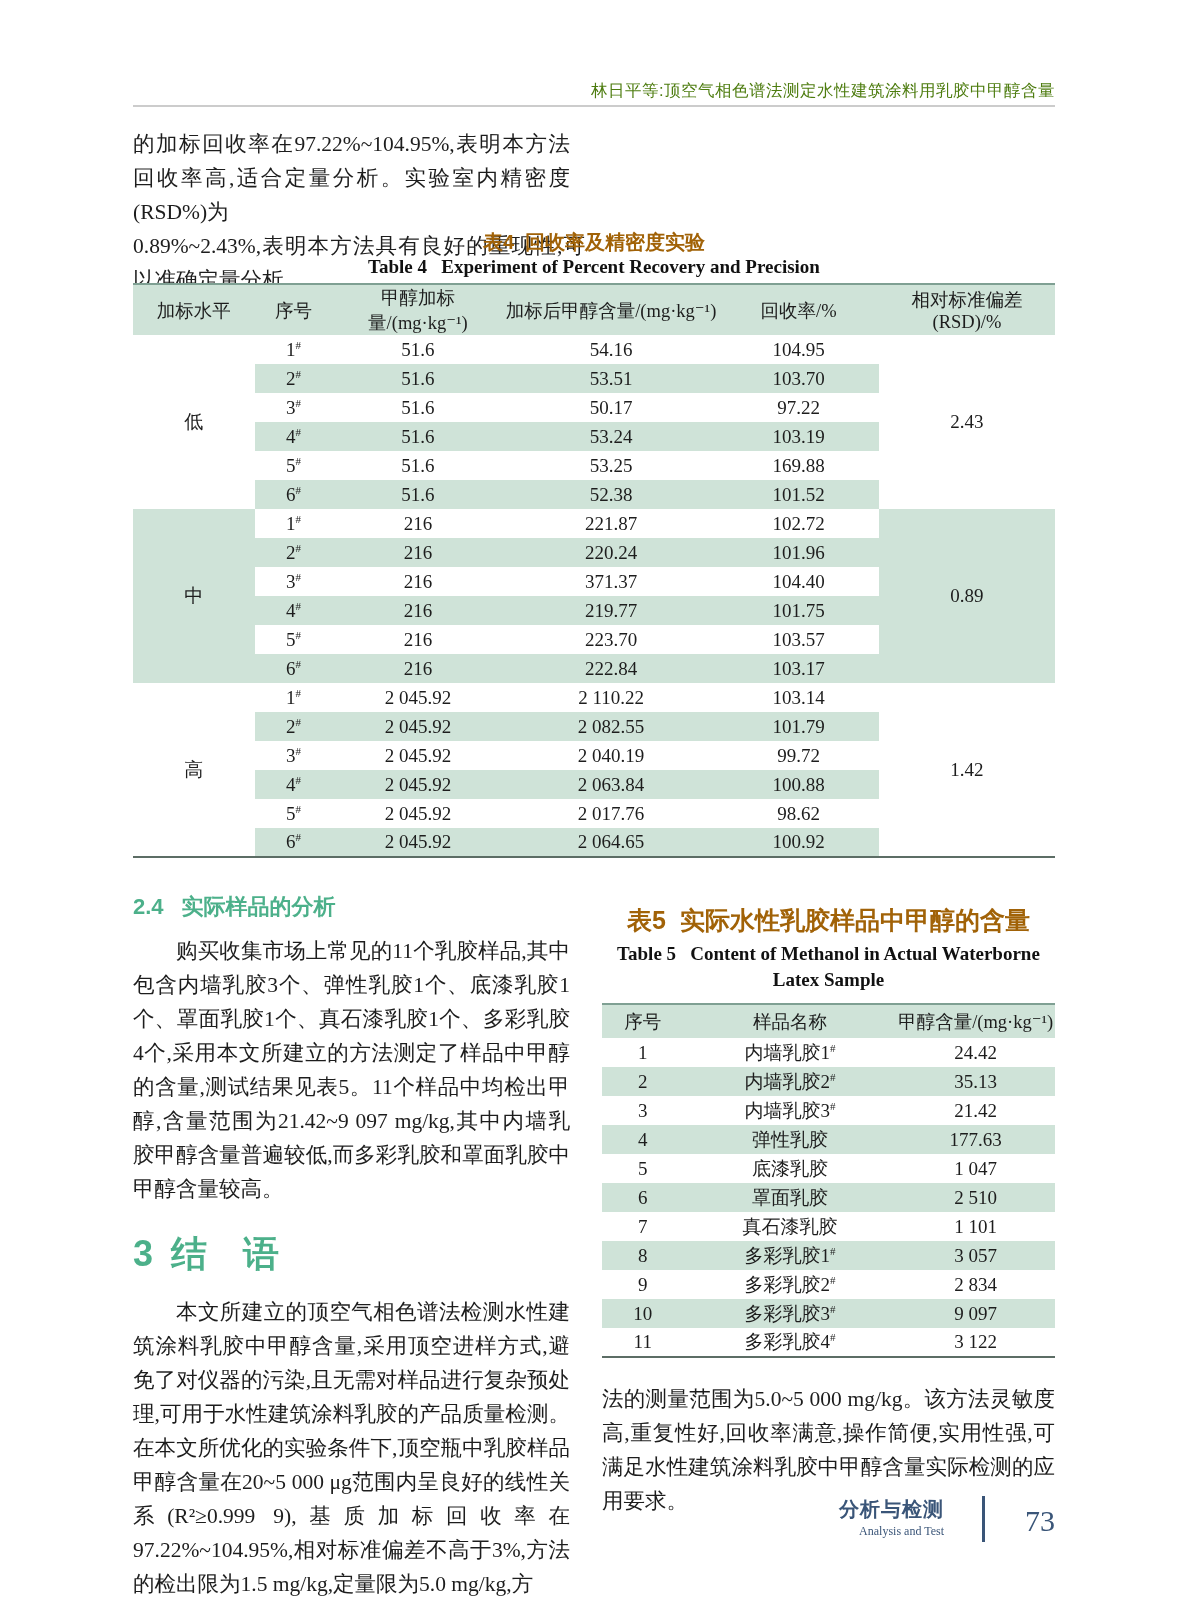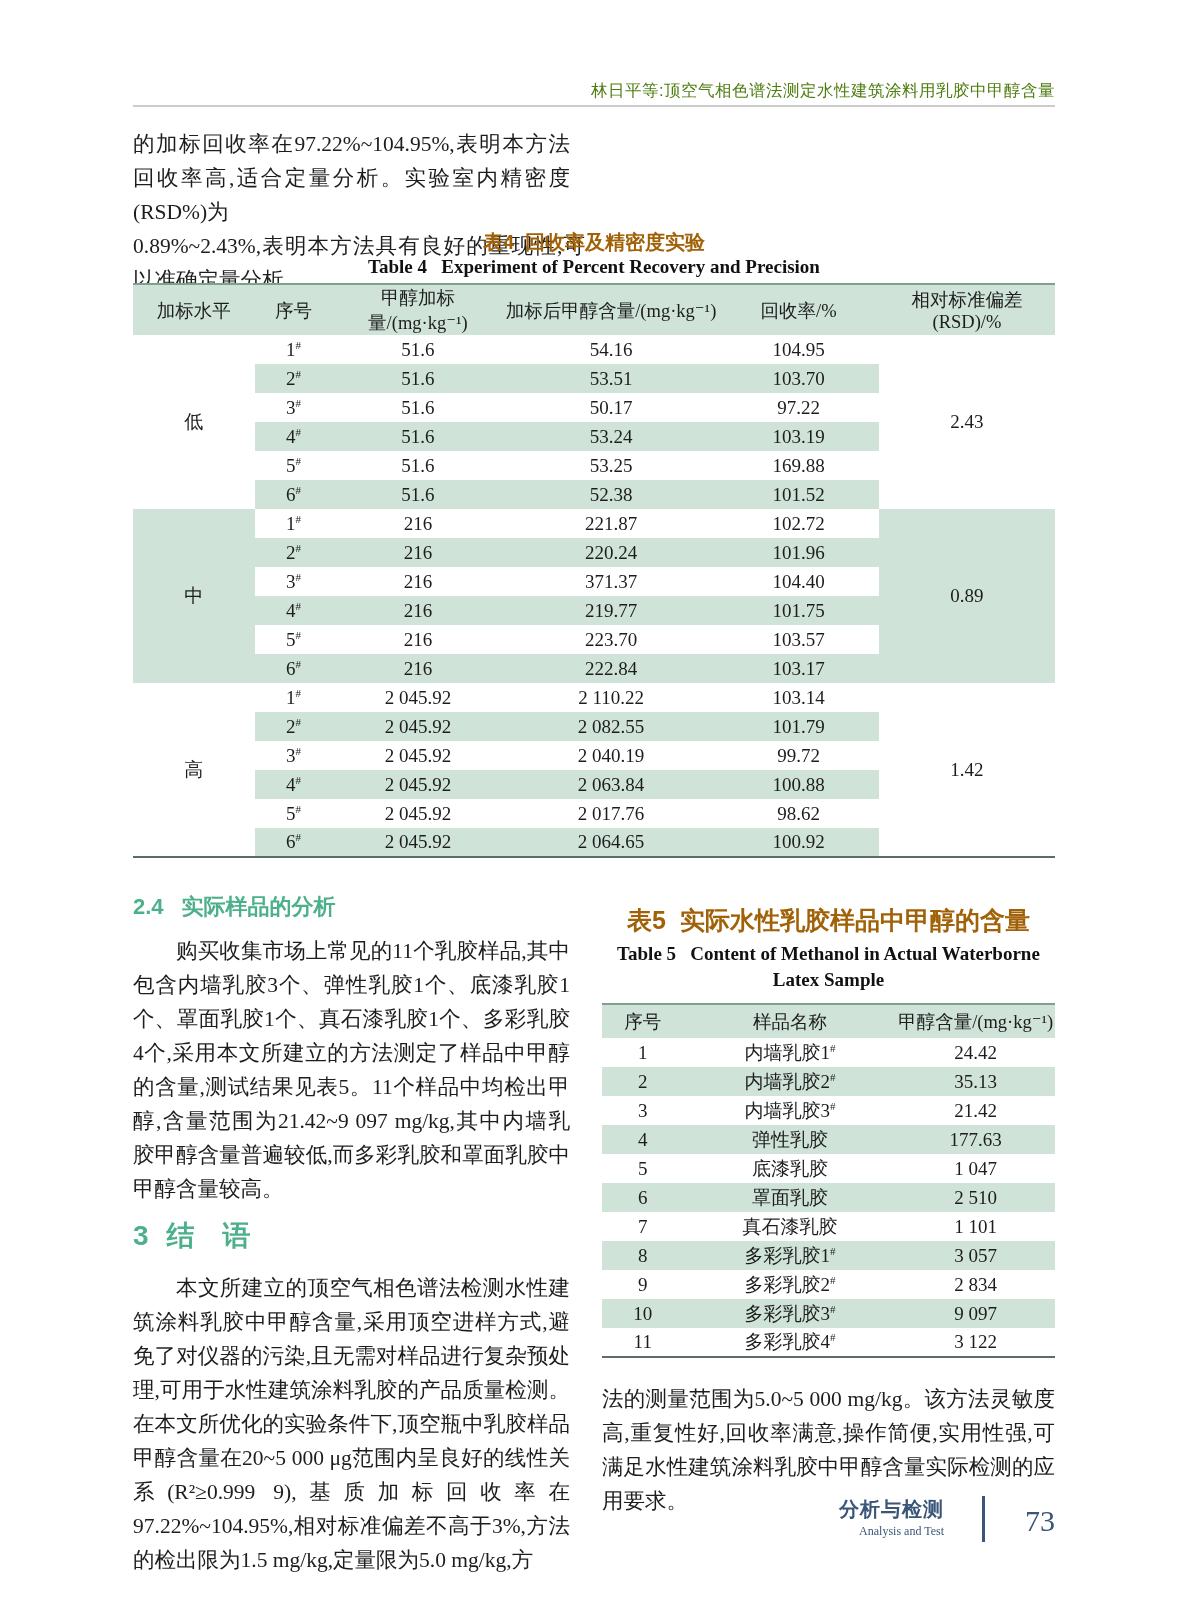--- a/index.html
+++ b/index.html
@@ -36,21 +36,21 @@
   td.stripe { background:#cfe3d8; }
   td.block-shaded { background:#cfe3d8; }
   sup { font-size:11px; line-height:0; }
 
   
   .lower { position:absolute; top:880px; left:133px; width:922px; display:flex; justify-content:space-between; }
   .lower .col-l { width:437px; }
   .lower .col-r { width:453px; }
   .sec-head { font-family:"Liberation Sans","DejaVu Sans",sans-serif; font-weight:bold; color:#4cb08a; }
   .sec-head.small { font-size:22px; margin:12px 0 12px 0; }
-  .sec-head.big { font-size:28px; margin:11px 0 16px 0; }
+  .sec-head.big { font-size:36px; margin:24px 0 16px 0; }
   .sec-head .sec-num { margin-right:18px; }
   p.indent { text-indent:2em; }
   .t5-title-zh { margin-top:24px; font-size:25px; }
   .t5-title-en { margin-top:4px; line-height:26px; }
   .t5-wrap { margin-top:10px; }
   .closing { margin-top:24px; }
 
   
   .footer { position:absolute; top:1496px; right:132px; display:flex; align-items:flex-start;gap:31px; }
   .f-col { text-align:right; color:#3a5578; }

